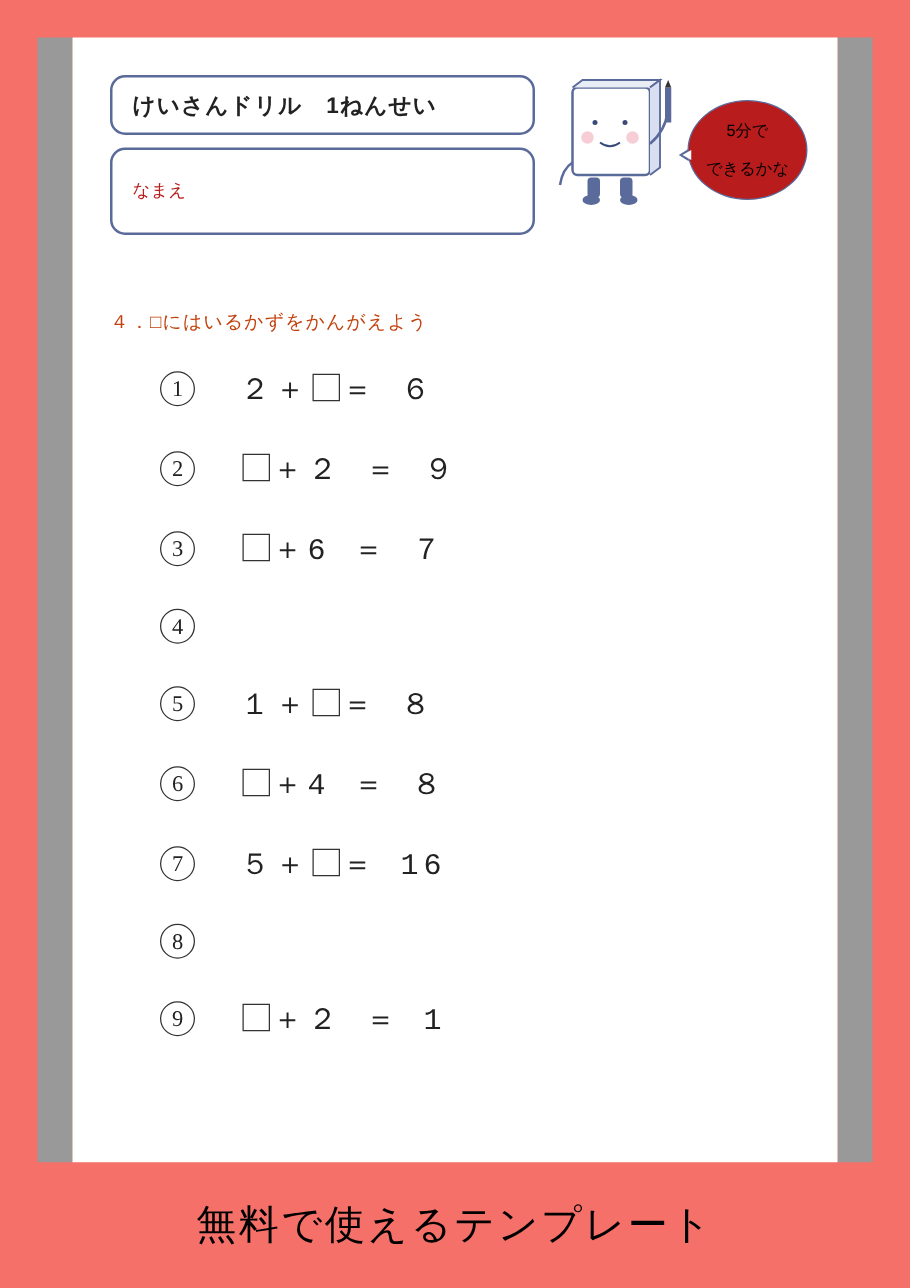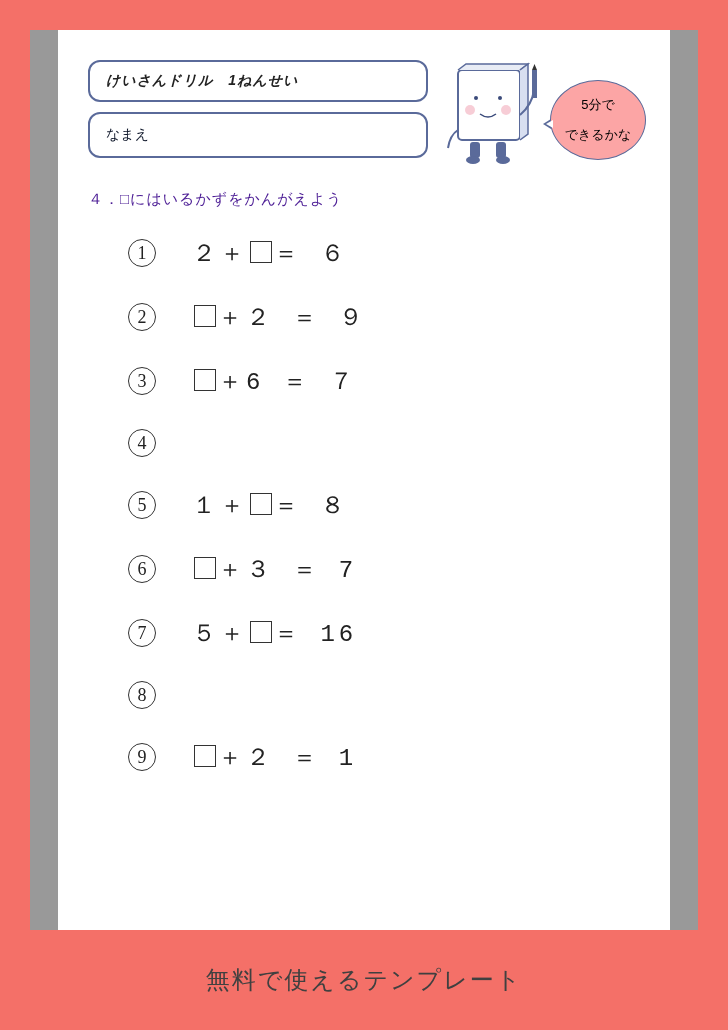--- a/index.html
+++ b/index.html
@@ -43,29 +43,28 @@
 .hand-box {
   border: 2px solid #5a6a9a;
   border-radius: 12px;
   padding: 10px 16px;
   margin-bottom: 10px;
   position: relative;
 }
 .hand-box.title {
   font-family: "Hiragino Kaku Gothic ProN", sans-serif;
   font-weight: 600;
-  font-size: 14px;
+  font-size: 18px;
   color: #222;
   letter-spacing: 1px;
-  font-style: italic;
 }
 .hand-box.name {
   font-size: 14px;
-  color: #0f172a;
-  padding: 12px 16px;
+  color: #b91c1c;
+  padding: 24px 16px;
 }
 .mascot-area {
   position: relative;
   width: 200px;
   height: 130px;
 }
 .mascot {
   position: absolute;
   left: 0;
   top: 0;
@@ -76,21 +75,21 @@
   top: 20px;
   width: 96px;
   height: 80px;
   border: 1.5px solid #5a6a9a;
   border-radius: 50%;
   display: flex;
   flex-direction: column;
   align-items: center;
   justify-content: center;
   font-size: 13px;
-  background: #fca5a5;
+  background: #b91c1c;
   font-family: "Hiragino Kaku Gothic ProN", sans-serif;
   gap: 12px;
 }
 .bubble::before {
   content: "";
   position: absolute;
   left: -8px;
   top: 38px;
   width: 0; height: 0;
   border-top: 5px solid transparent;
@@ -101,22 +100,23 @@
   content: "";
   position: absolute;
   left: -5px;
   top: 39px;
   width: 0; height: 0;
   border-top: 4px solid transparent;
   border-bottom: 4px solid transparent;
   border-right: 7px solid #fff;
 }
 .instruction {
+  margin-top: 50px;
   font-size: 15px;
-  color: #4c1d95;
+  color: #c2410c;
   letter-spacing: 1px;
 }
 .problems {
   margin-top: 28px;
   padding-left: 40px;
 }
 .problem {
   display: flex;
   align-items: center;
   margin-bottom: 32px;
@@ -149,22 +149,22 @@
 .banner {
   position: absolute;
   left: 0;
   bottom: 0;
   width: 728px;
   height: 100px;
   background: #f47068;
   display: flex;
   align-items: center;
   justify-content: center;
-  color: #404040;
-  font-size: 24px;
+  color: #000000;
+  font-size: 32px;
   font-family: "Hiragino Kaku Gothic ProN", sans-serif;
   font-weight: 400;
   letter-spacing: 2px;
 }
 </style>
 </head>
 <body>
 
 <div class="frame">
   <div class="doc-wrap">
@@ -223,21 +223,21 @@
           </div>
           <div class="problem">
             <span class="circ">4</span>
           </div>
           <div class="problem">
             <span class="circ">5</span>
             <span class="eq"><span>１＋</span><span class="blank"></span><span>＝ ８</span></span>
           </div>
           <div class="problem">
             <span class="circ">6</span>
-            <span class="eq"><span class="blank"></span><span>＋３ ＝ 7</span></span>
+            <span class="eq"><span class="blank"></span><span>＋4 ＝ ８</span></span>
           </div>
           <div class="problem">
             <span class="circ">7</span>
             <span class="eq"><span>５＋</span><span class="blank"></span><span>＝ 16</span></span>
           </div>
           <div class="problem">
             <span class="circ">8</span>
           </div>
           <div class="problem">
             <span class="circ">9</span>

